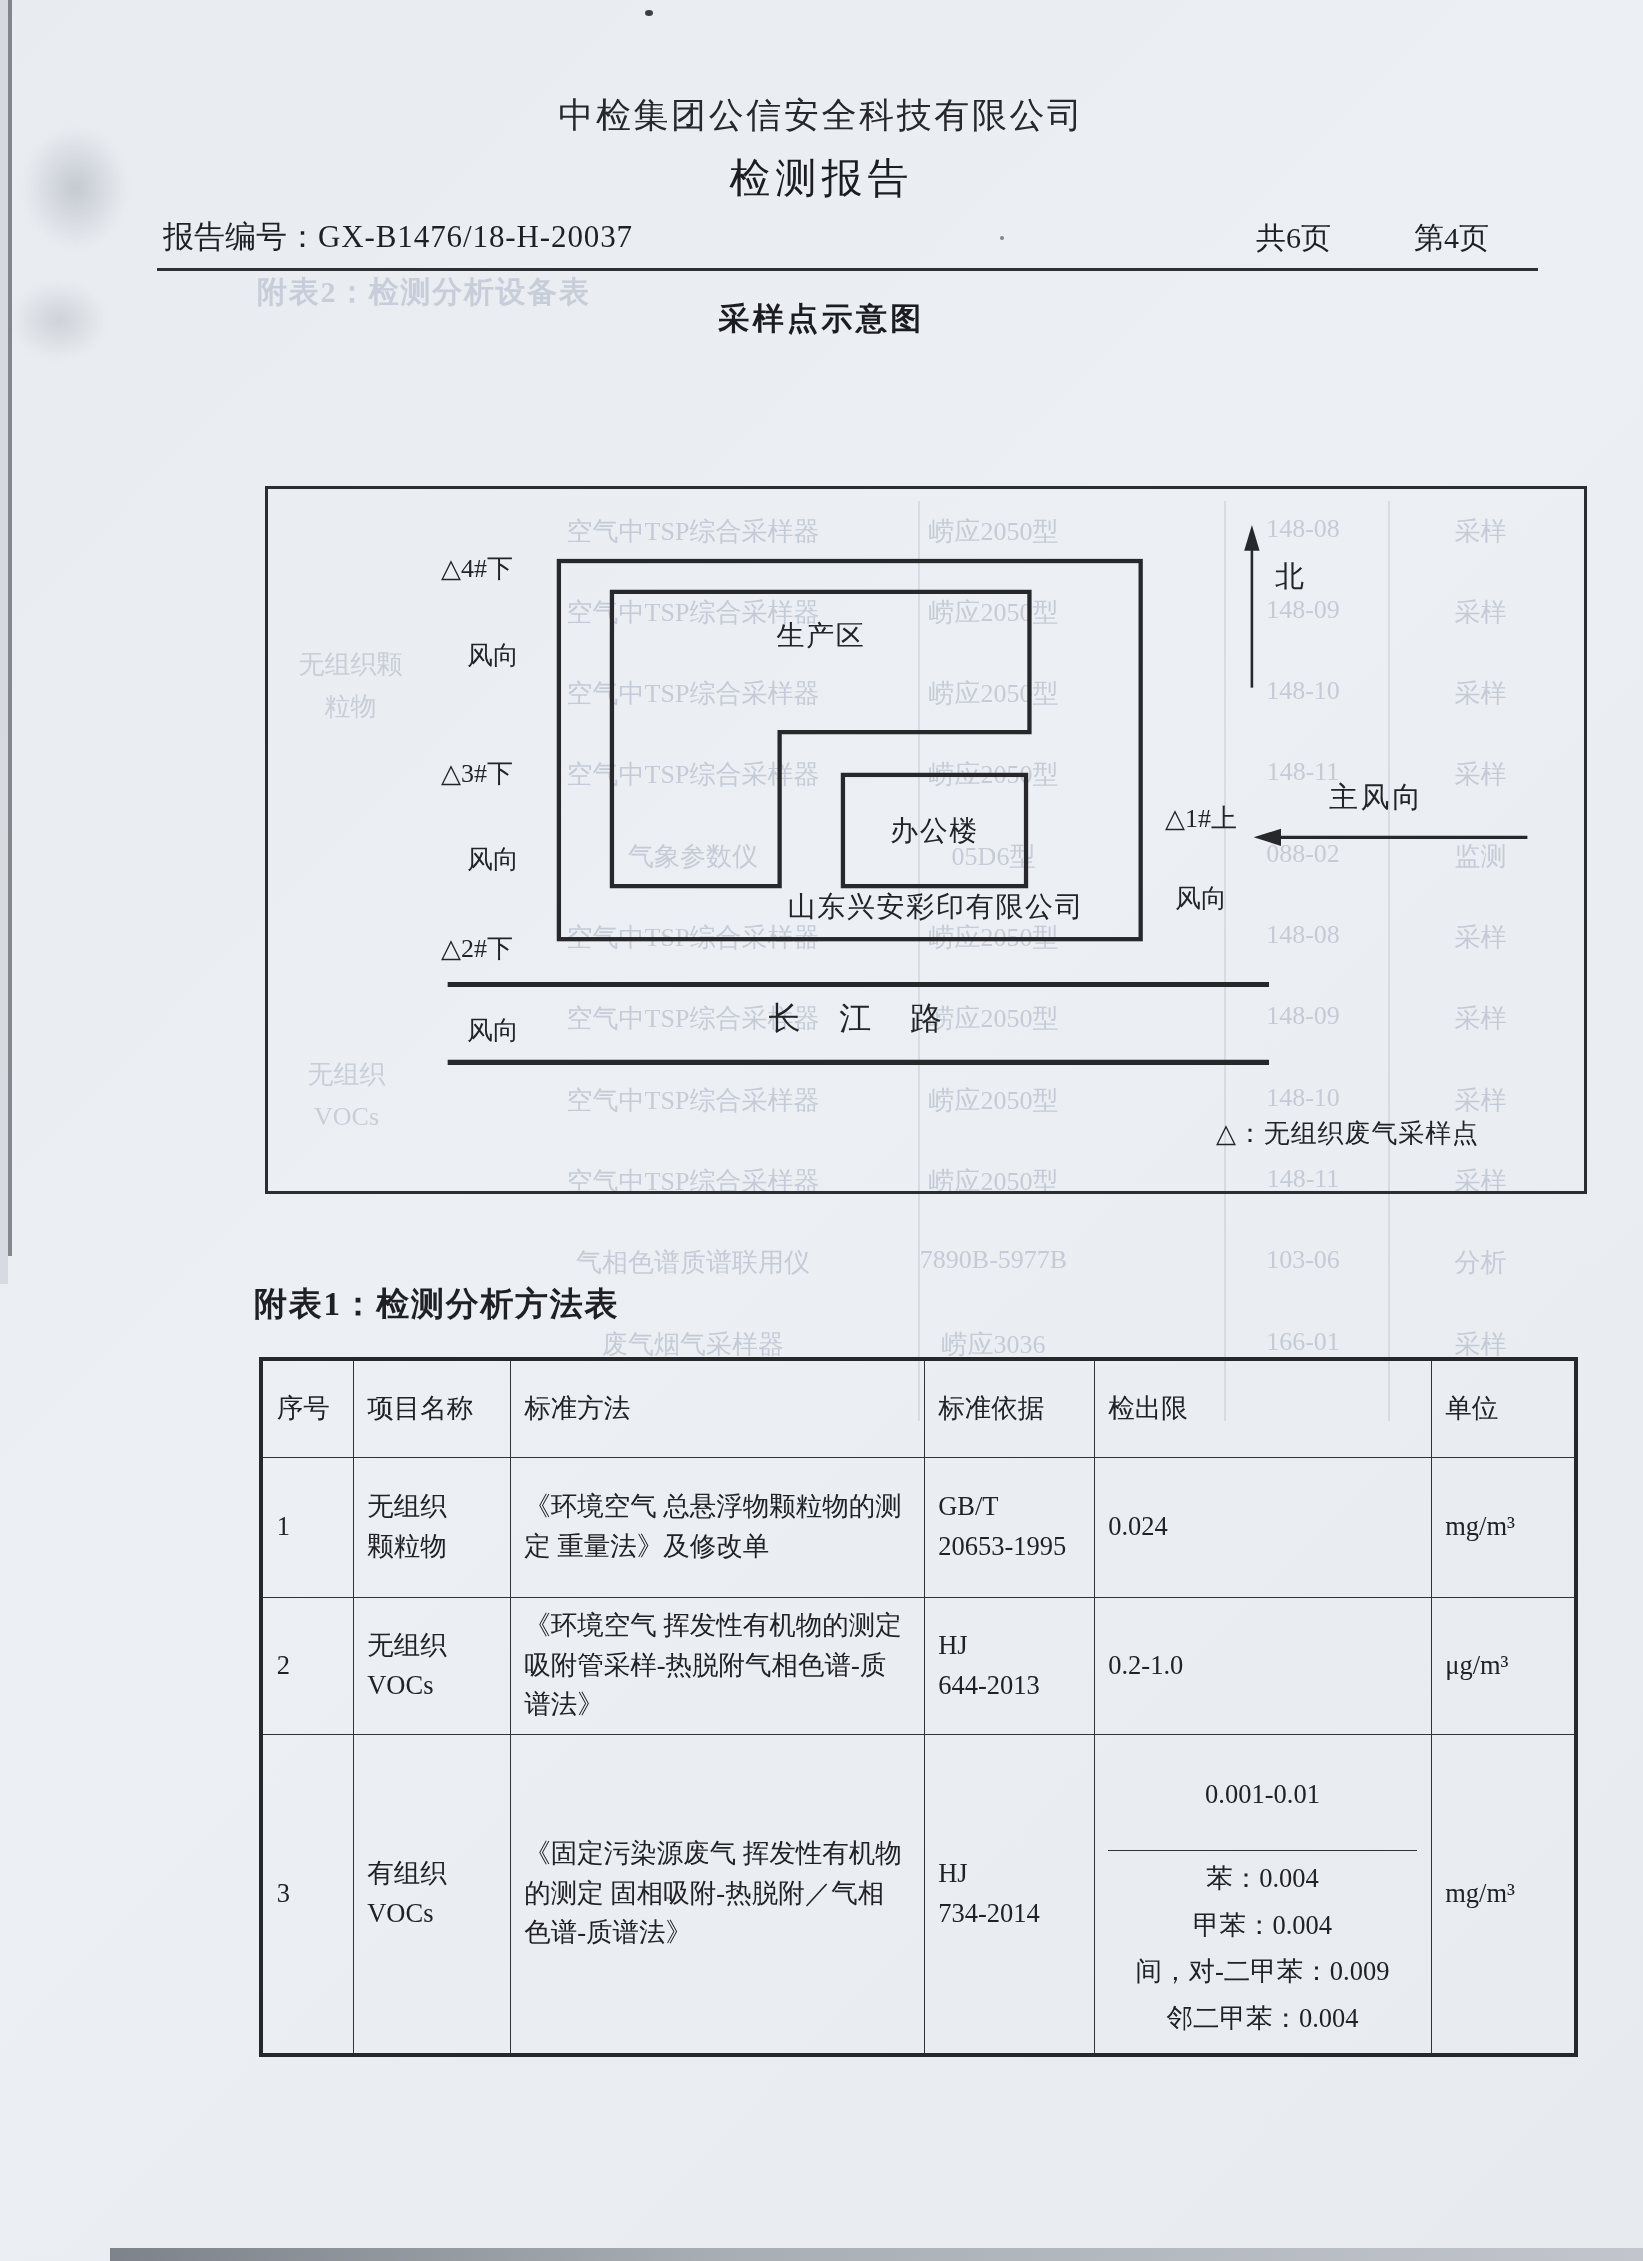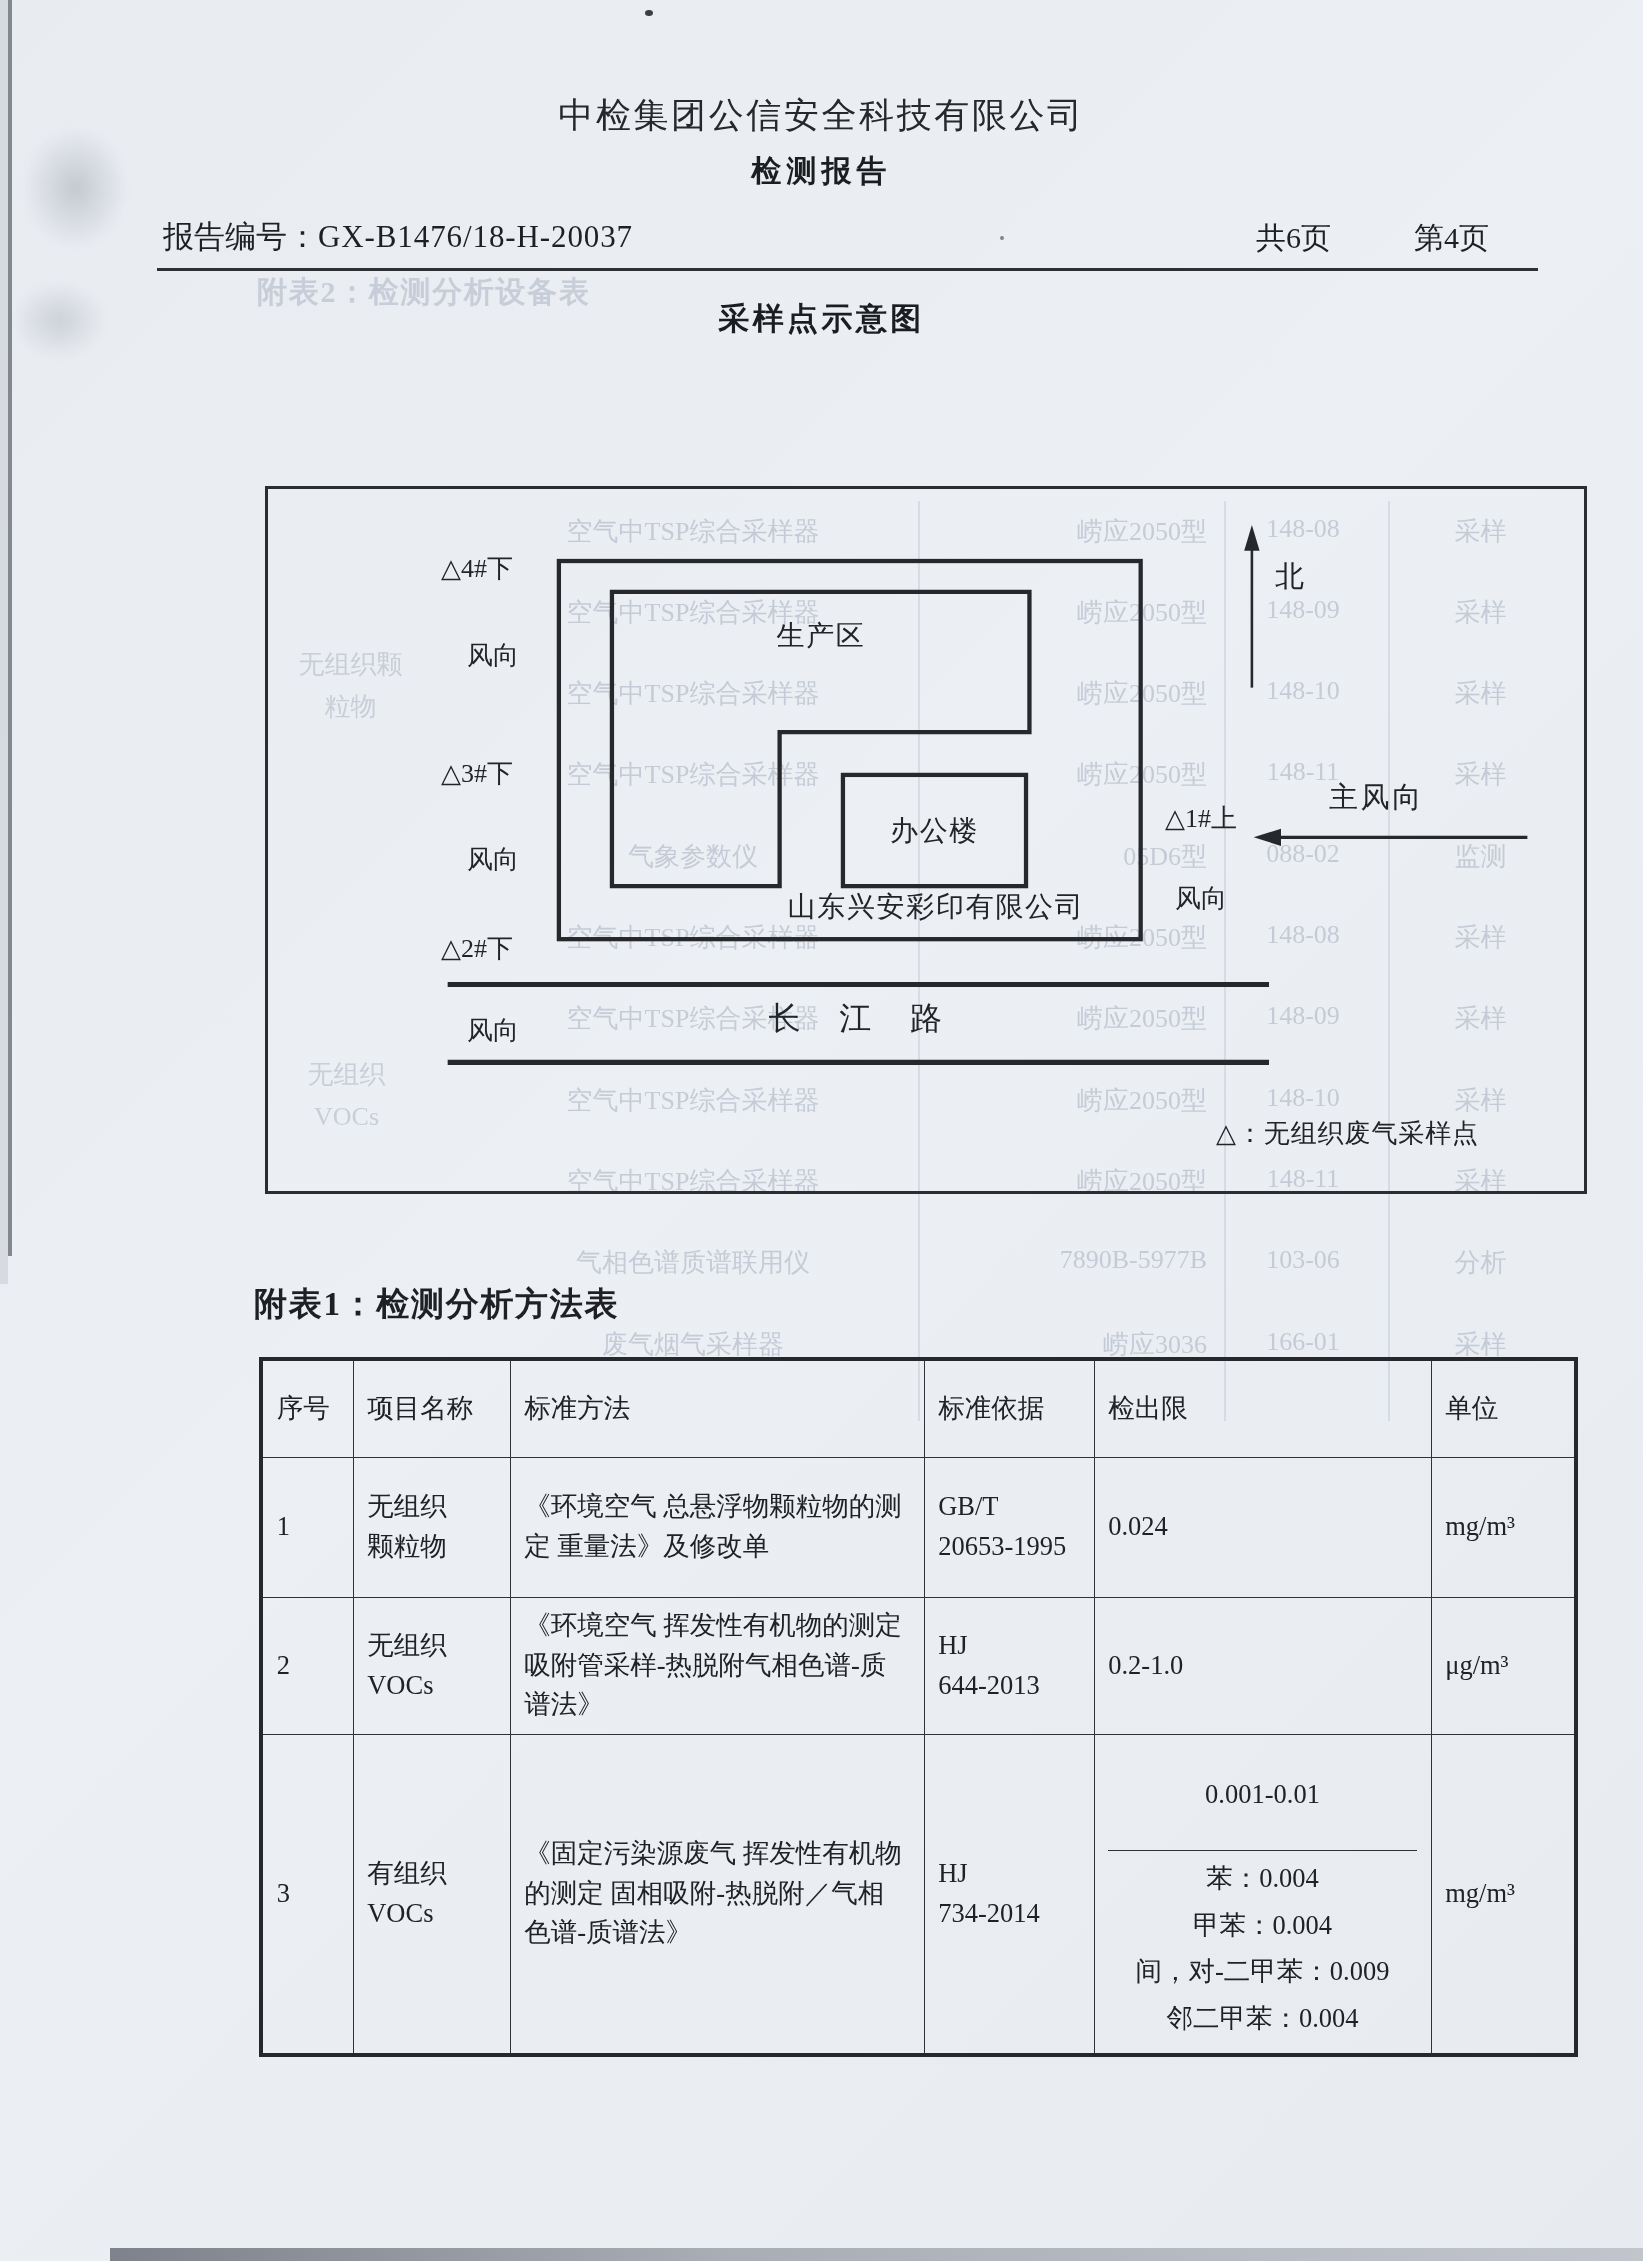--- a/index.html
+++ b/index.html
@@ -5,35 +5,35 @@
   html,body{margin:0;padding:0;}
   .page{
     position:relative;width:1643px;height:2261px;overflow:hidden;
     background:linear-gradient(135deg,#e8ebf0 0%,#eceff3 45%,#e7eaef 100%);
     font-family:"Liberation Serif","DejaVu Serif",serif;color:#1e2023;
   }
   .abs{position:absolute;}
   .center{left:0;width:1643px;text-align:center;}
   
   .company{top:92px;font-size:35px;letter-spacing:2.6px;color:#26282c;}
-  .doc-title{top:151px;font-size:30px;font-weight:bold;letter-spacing:5.1px;color:#1b1d20;}
+  .doc-title{top:151px;font-size:41px;font-weight:normal;letter-spacing:5.1px;color:#1b1d20;}
   .report-row{top:216px;left:163px;font-size:31px;white-space:nowrap;}
   .report-no{letter-spacing:0.9px;}
   .pages{top:218px;font-size:30px;white-space:nowrap;}
   .rule{top:268px;left:157px;width:1381px;height:3.4px;background:#2e3034;}
   .page-title{top:282px;font-size:31px;font-weight:bold;letter-spacing:3.4px;color:#1b1d20;margin-top:16px;}
   .section-heading{top:394px;left:257px;font-size:32px;font-weight:bold;letter-spacing:1.7px;}
   .table-title{top:1282px;left:254px;font-size:33px;font-weight:bold;letter-spacing:1.7px;}
   
   .ghost{color:#a6b0c0;opacity:.5;filter:blur(0.5px);}
   .ghost-title{top:272px;left:257px;font-size:30px;font-weight:bold;letter-spacing:1.7px;}
   .ghost-row{left:0;width:1643px;height:51px;}
   .ghost-row span{position:absolute;font-size:26px;color:#a6b0c0;opacity:.55;filter:blur(0.6px);white-space:nowrap;}
   .gc1{left:475px;width:436px;text-align:center;}
-  .gc2{left:980px;width:227px;text-align:right;}
+  .gc2{left:880px;width:227px;text-align:center;}
   .gc3{left:1228px;width:150px;text-align:center;}
   .gc4{left:1425px;width:111px;text-align:center;}
   .ghost-side{font-size:26px;line-height:1.6;text-align:center;width:111px;}
   .gvline{width:1.7px;background:#aab3c2;opacity:.3;top:501px;height:920px;}
   
   .figure{top:486px;left:265px;width:1322px;height:708px;border:3.4px solid #2b2d31;box-sizing:border-box;}
   .fig-label{position:absolute;font-size:26px;color:#222428;white-space:nowrap;}
   .big-label{font-size:28px;letter-spacing:1.7px;}
   .office-label{display:flex;align-items:center;justify-content:center;}
   .road-label{font-size:32px;letter-spacing:15.4px;text-align:center;}

